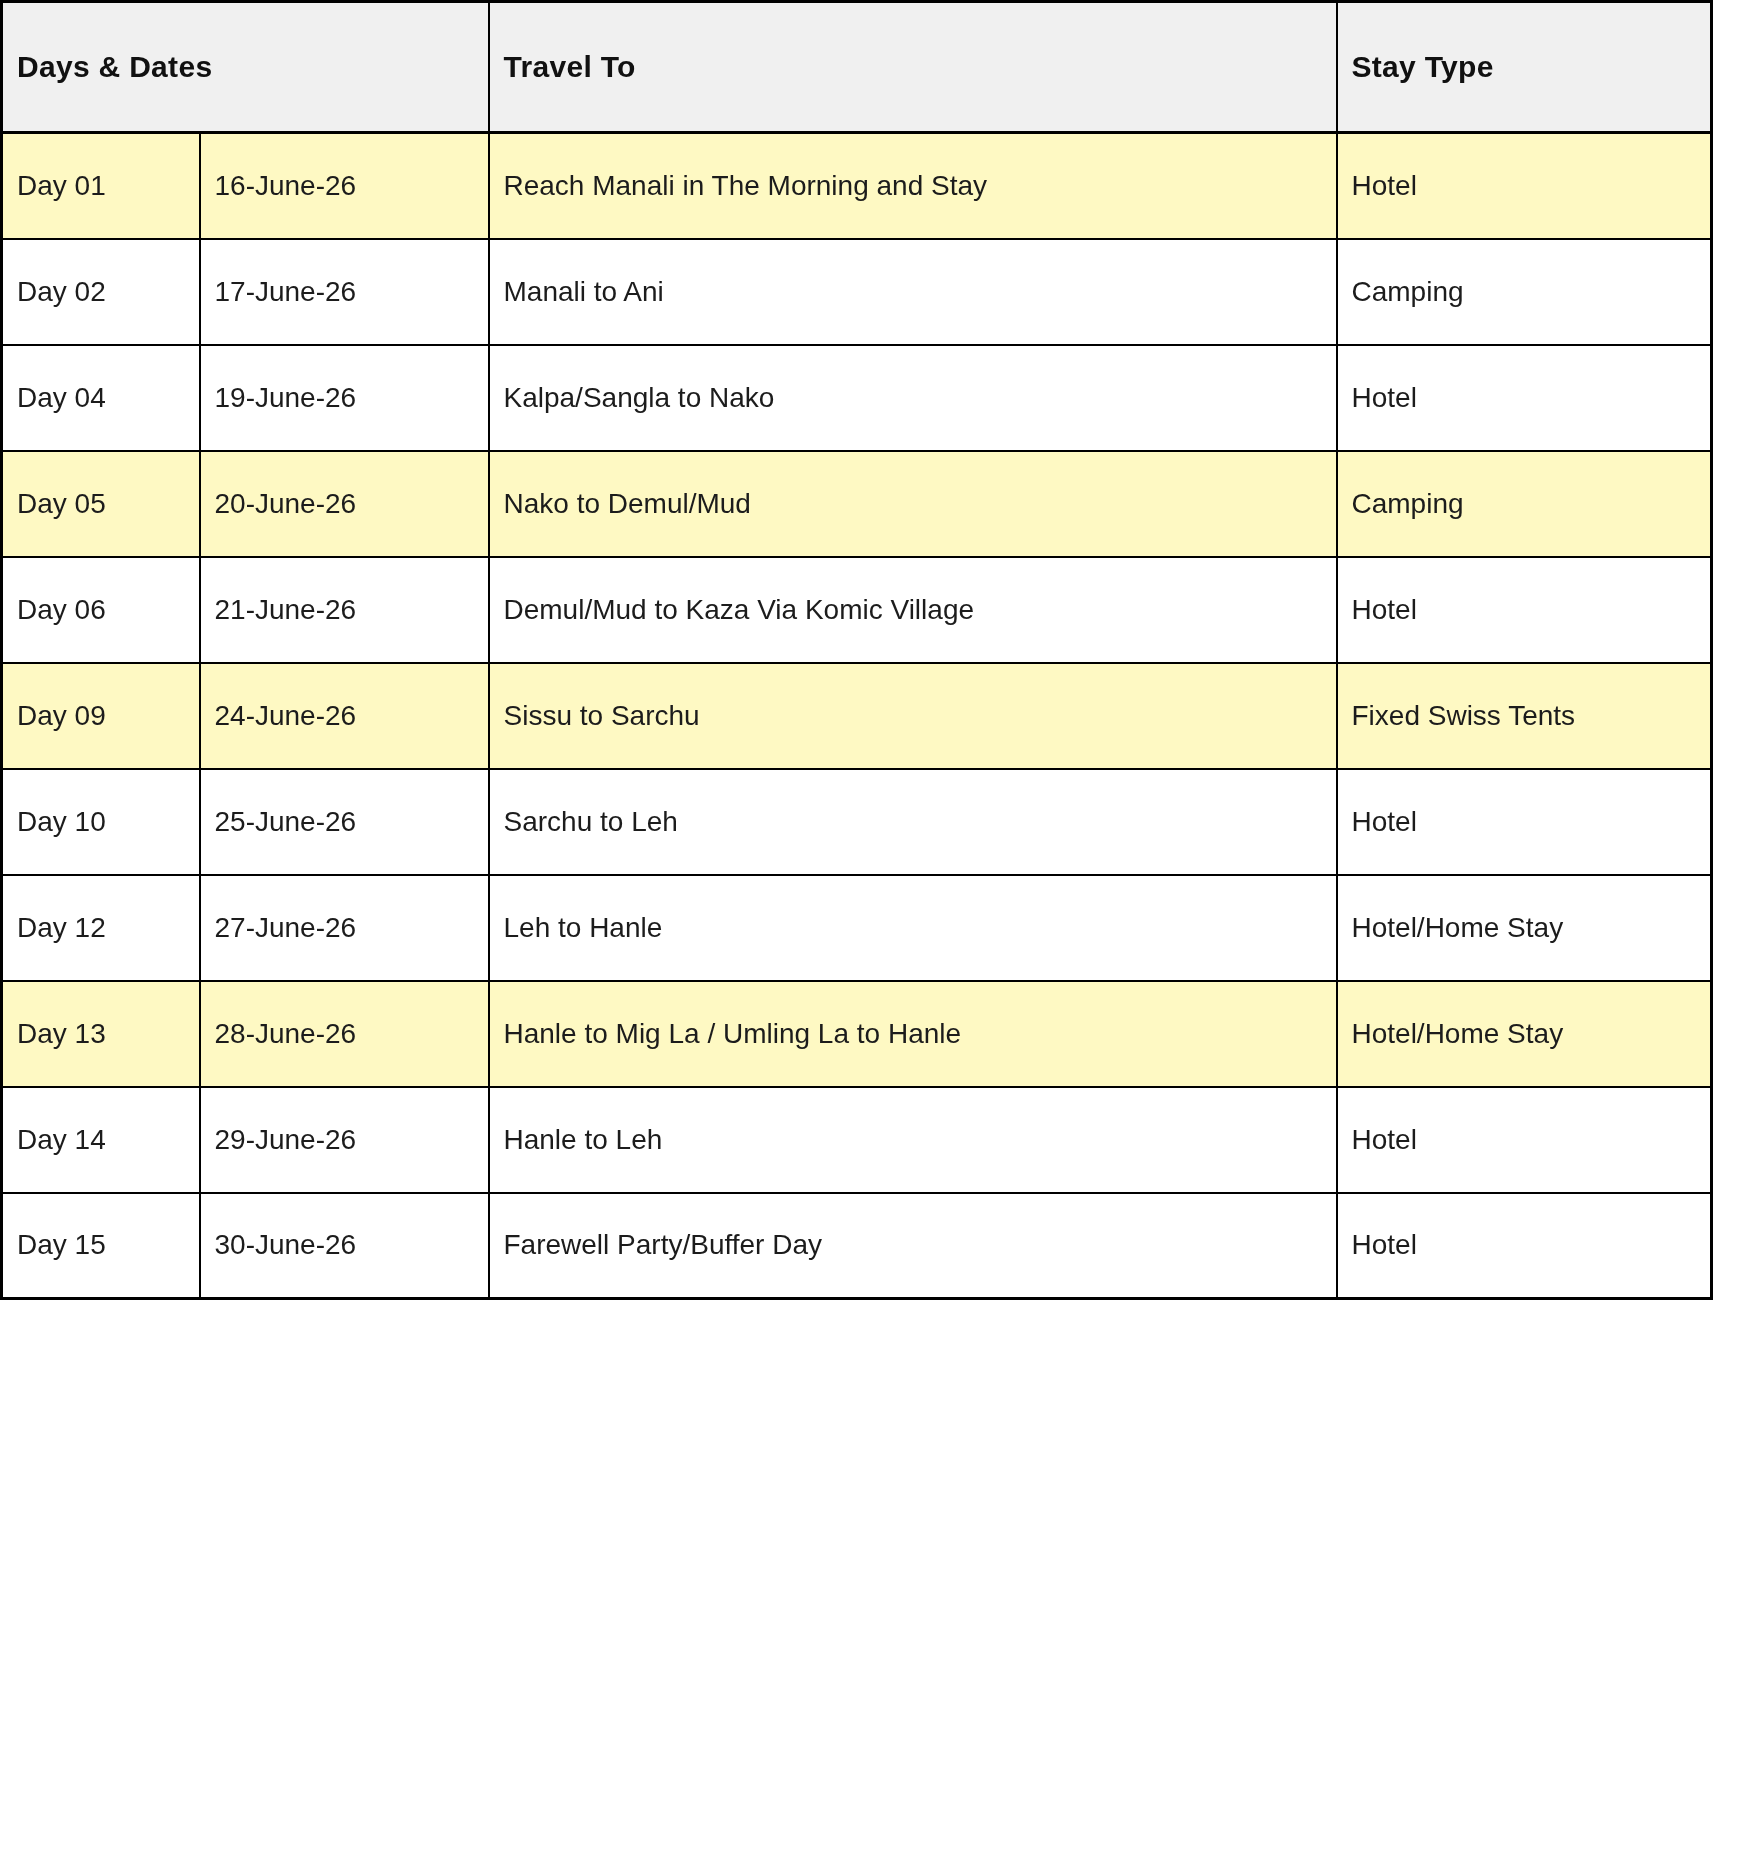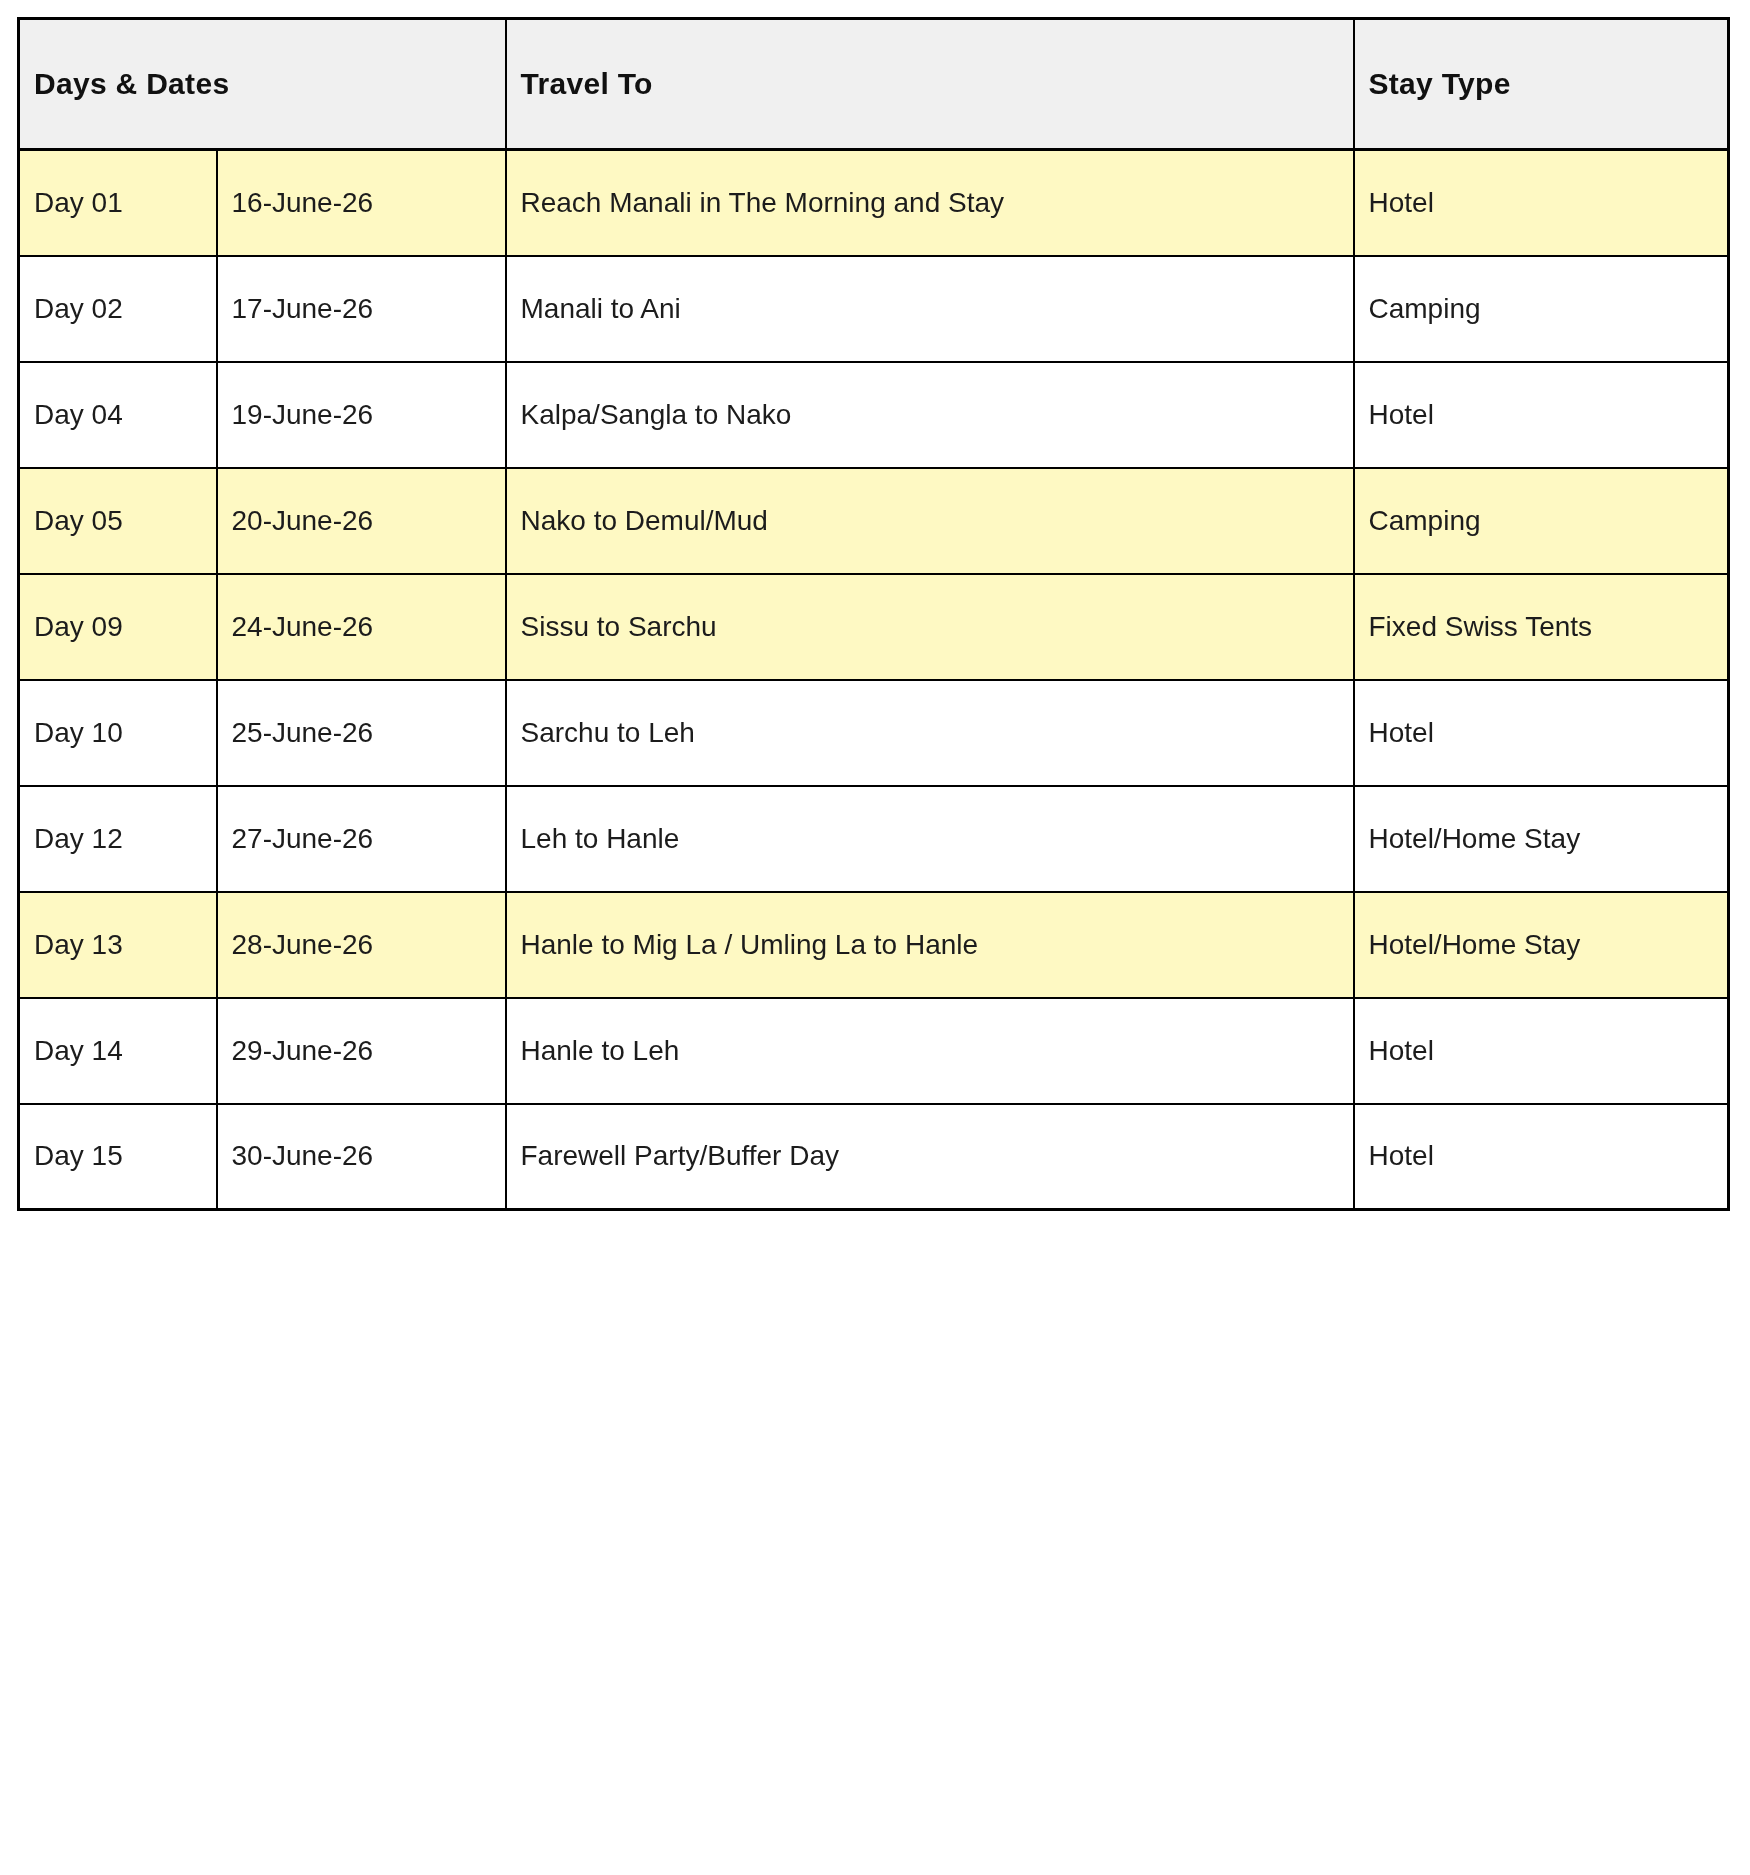--- a/index.html
+++ b/index.html
@@ -10,21 +10,20 @@
   body {
     font-family: "Liberation Sans", sans-serif;
     color: #1c1c1c;
     -webkit-font-smoothing: antialiased;
   }
   .page {
     width: 1750px;
     height: 1875px;
     background: #ffffff;
     box-sizing: border-box;
-    padding: 17px;
   }
   table.itinerary {
     border-collapse: collapse;
     table-layout: fixed;
     width: 1710px;
     border: 3px solid #000000;
   }
   table.itinerary col.c-day   { width: 198px; }
   table.itinerary col.c-date  { width: 289px; }
   table.itinerary col.c-travel{ width: 848px; }
@@ -91,20 +90,26 @@
         <td>19-June-26</td>
         <td>Kalpa/Sangla to Nako</td>
         <td>Hotel</td>
       </tr>
       <tr class="shaded">
         <td>Day 05</td>
         <td>20-June-26</td>
         <td>Nako to Demul/Mud</td>
         <td>Camping</td>
       </tr>
+      <tr>
+        <td>Day 06</td>
+        <td>21-June-26</td>
+        <td>Demul/Mud to Kaza Via Komic Village</td>
+        <td>Hotel</td>
+      </tr>
       <tr class="shaded">
         <td>Day 09</td>
         <td>24-June-26</td>
         <td>Sissu to Sarchu</td>
         <td>Fixed Swiss Tents</td>
       </tr>
       <tr>
         <td>Day 10</td>
         <td>25-June-26</td>
         <td>Sarchu to Leh</td>

